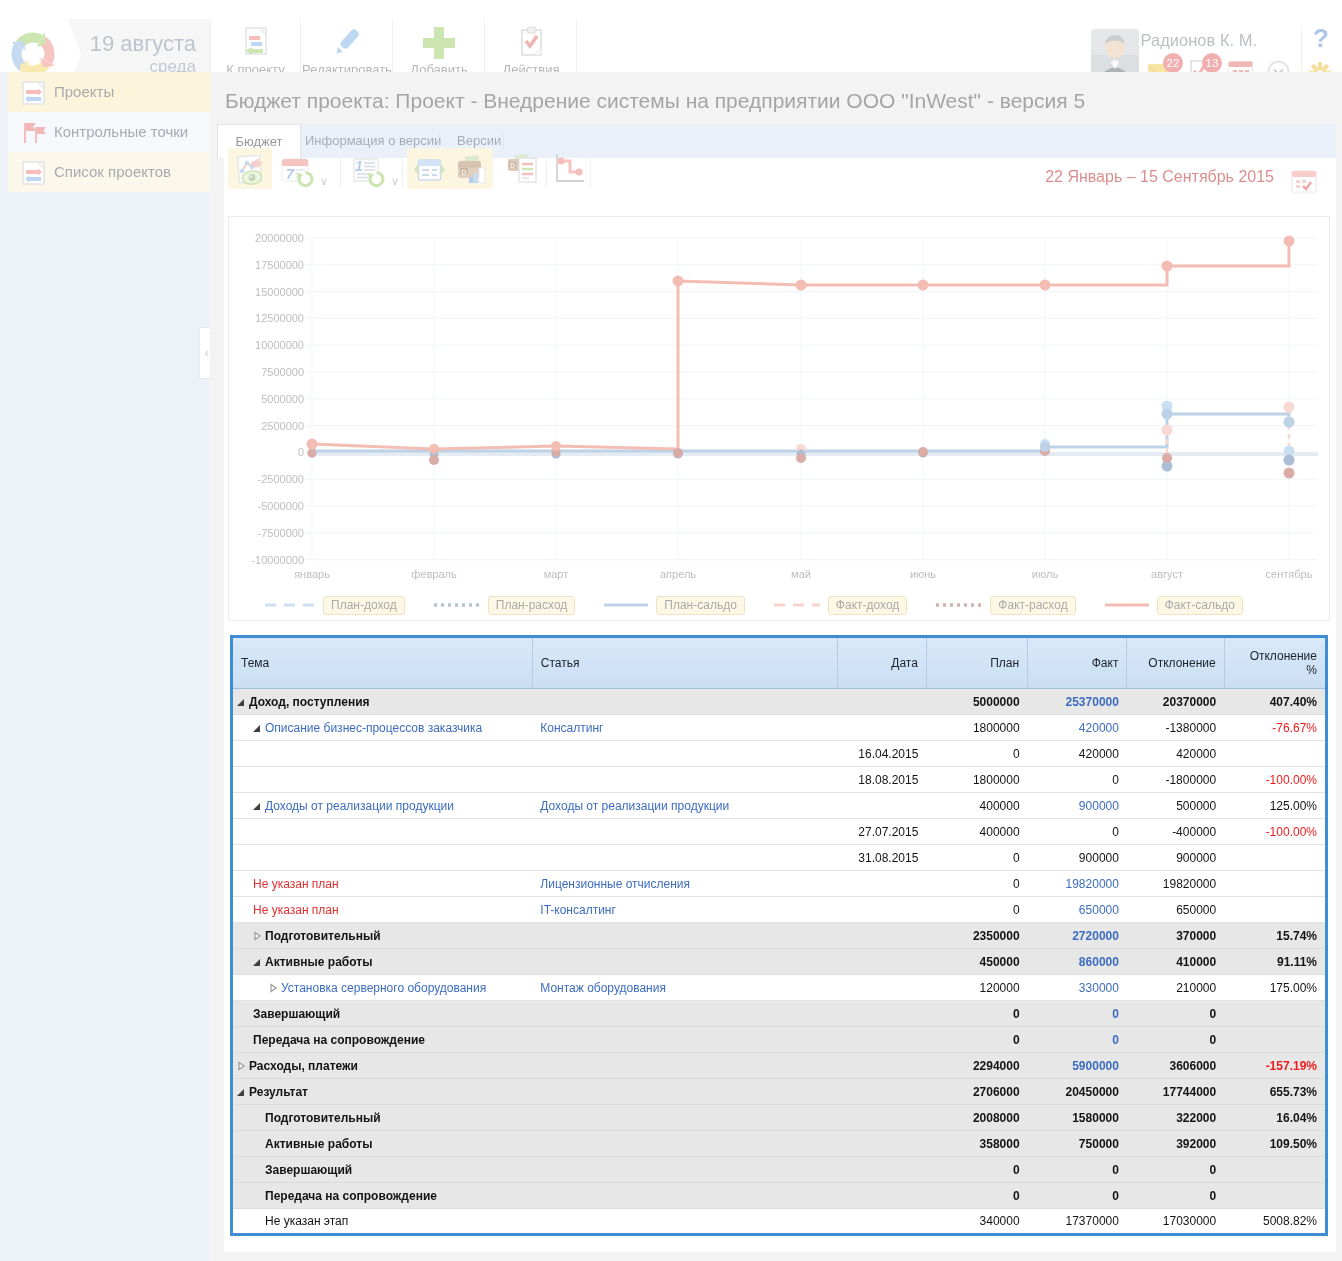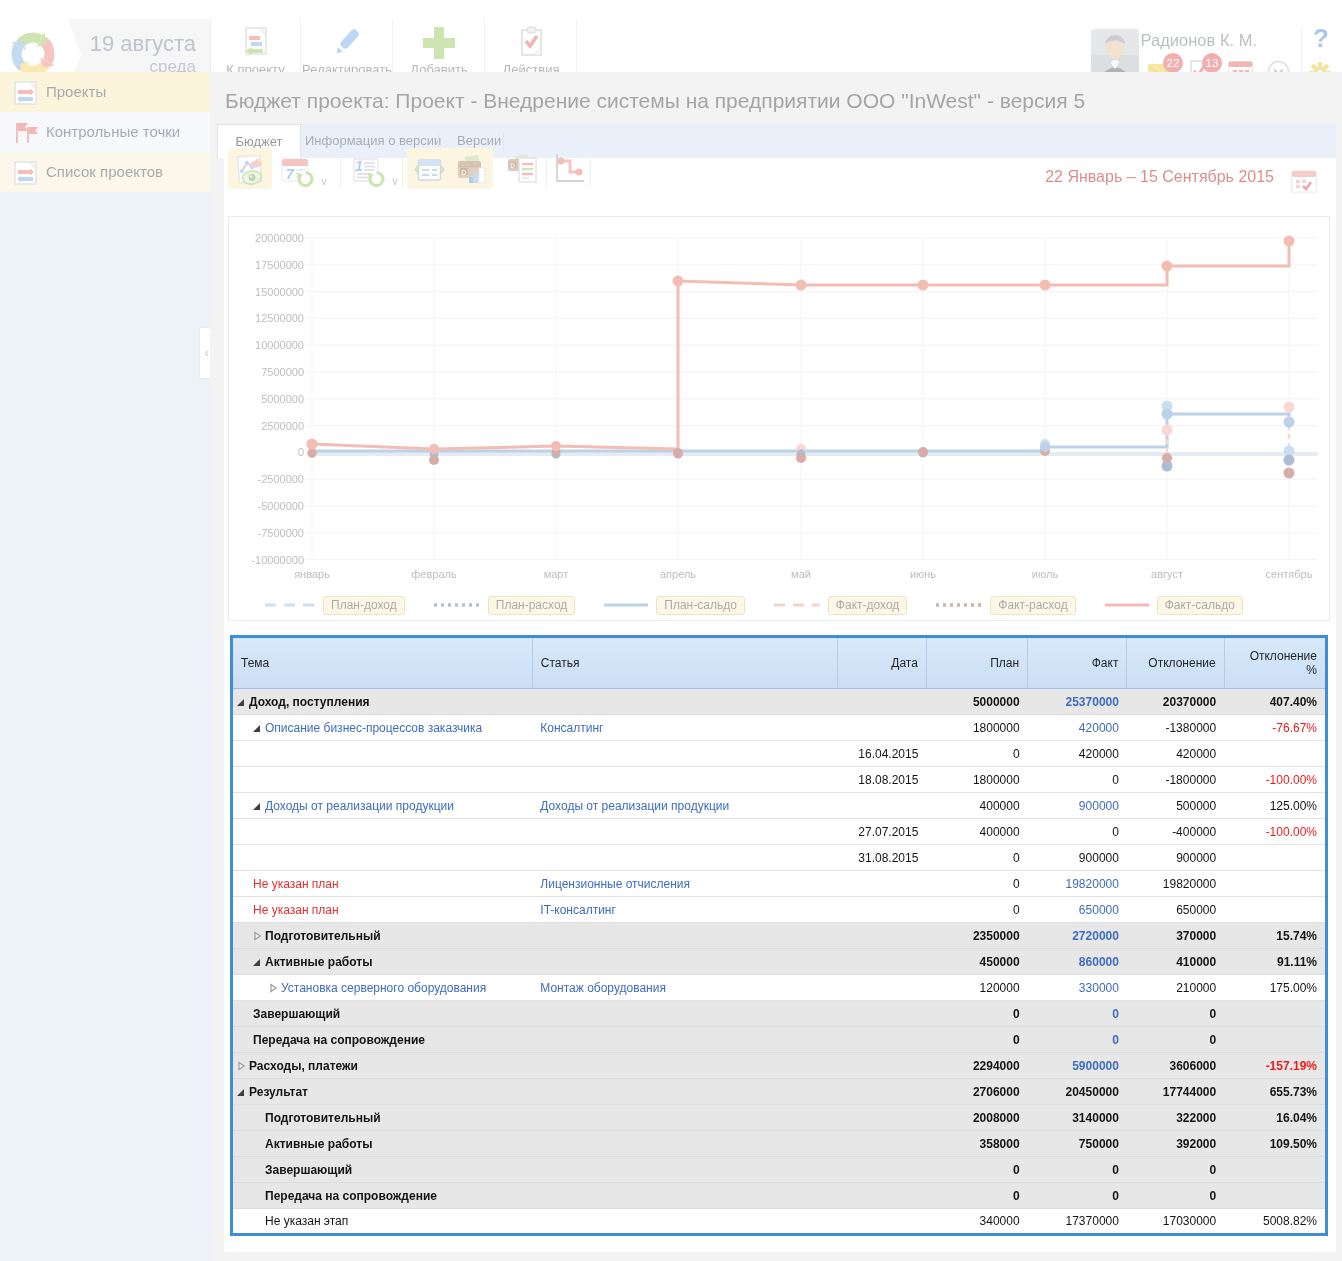--- a/index.html
+++ b/index.html
@@ -13,21 +13,21 @@
   border-bottom:1px solid #d8d8d8;margin-top:19px; }
 #dateblock { position:absolute; left:60px; top:13px; width:136px; text-align:right; color:#5a6168; }
 #dateblock .d1 { font-size:22px; line-height:24px; color:#7e8a9c; }
 #dateblock .d2 { font-size:17px; line-height:22px; color:#8a95a5; }
 .tbtn { position:absolute; top:0; height:71px; width:91px; border-right:1px solid #e3e3e3; text-align:center; }
 .tbtn .lbl { position:absolute; left:0; top:43px; width:100%; font-size:13px; color:#6f6f6f; }
 .tbtn .ico { position:absolute; top:6px; left:50%; transform:translateX(-50%); }
 .tbtn .chev { position:absolute; left:0; top:56px; width:100%; font-size:10px; color:#9a9a9a; }
 #userblock { position:absolute; left:0; top:0; width:1342px; height:71px; }
 
-#sidebar { position:absolute; left:0; top:72px; width:210px; height:1189px; background:#dce7f5; }
+#sidebar { position:absolute; left:0; top:72px; width:210px; height:1189px; background:#dce7f5;padding-left:8px; }
 .sitem { position:relative; width:210px; height:40px; }
 .sitem .si { position:absolute; left:14px; top:9px; }
 .sitem .st { position:absolute; left:46px; top:11px; font-size:15px; color:#4f565e; }
 
 #main { position:absolute; left:210px; top:72px; width:1132px; height:1189px; background:#e9e9e9; }
 #title { position:absolute; left:15px; top:17px; font-size:21px; color:#4c4c4c; white-space:nowrap; }
 #tabstrip { position:absolute; left:7px; top:52px; width:1119px; height:34px; background:#d4e3f6; }
 .tab { position:absolute; top:0; height:34px; font-size:13px; color:#4e5c73; line-height:34px; }
 #tab-active { position:absolute; left:0; top:0; width:84px; height:34px; background:#fff;
   border:1px solid #c9c9c9; border-bottom:none; text-align:center; line-height:33px; font-size:13px; color:#2e2e2e; }
@@ -666,21 +666,21 @@
         <td class="r">2706000</td>
         <td class="r">20450000</td>
         <td class="r">17744000</td>
         <td class="r">655.73%</td>
       </tr>
 <tr class="g b">
         <td style="padding-left:32px;">Подготовительный</td>
         <td></td>
         <td class="r"></td>
         <td class="r">2008000</td>
-        <td class="r">3140000</td>
+        <td class="r">1580000</td>
         <td class="r">322000</td>
         <td class="r">16.04%</td>
       </tr>
 <tr class="g b">
         <td style="padding-left:32px;">Активные работы</td>
         <td></td>
         <td class="r"></td>
         <td class="r">358000</td>
         <td class="r">750000</td>
         <td class="r">392000</td>

